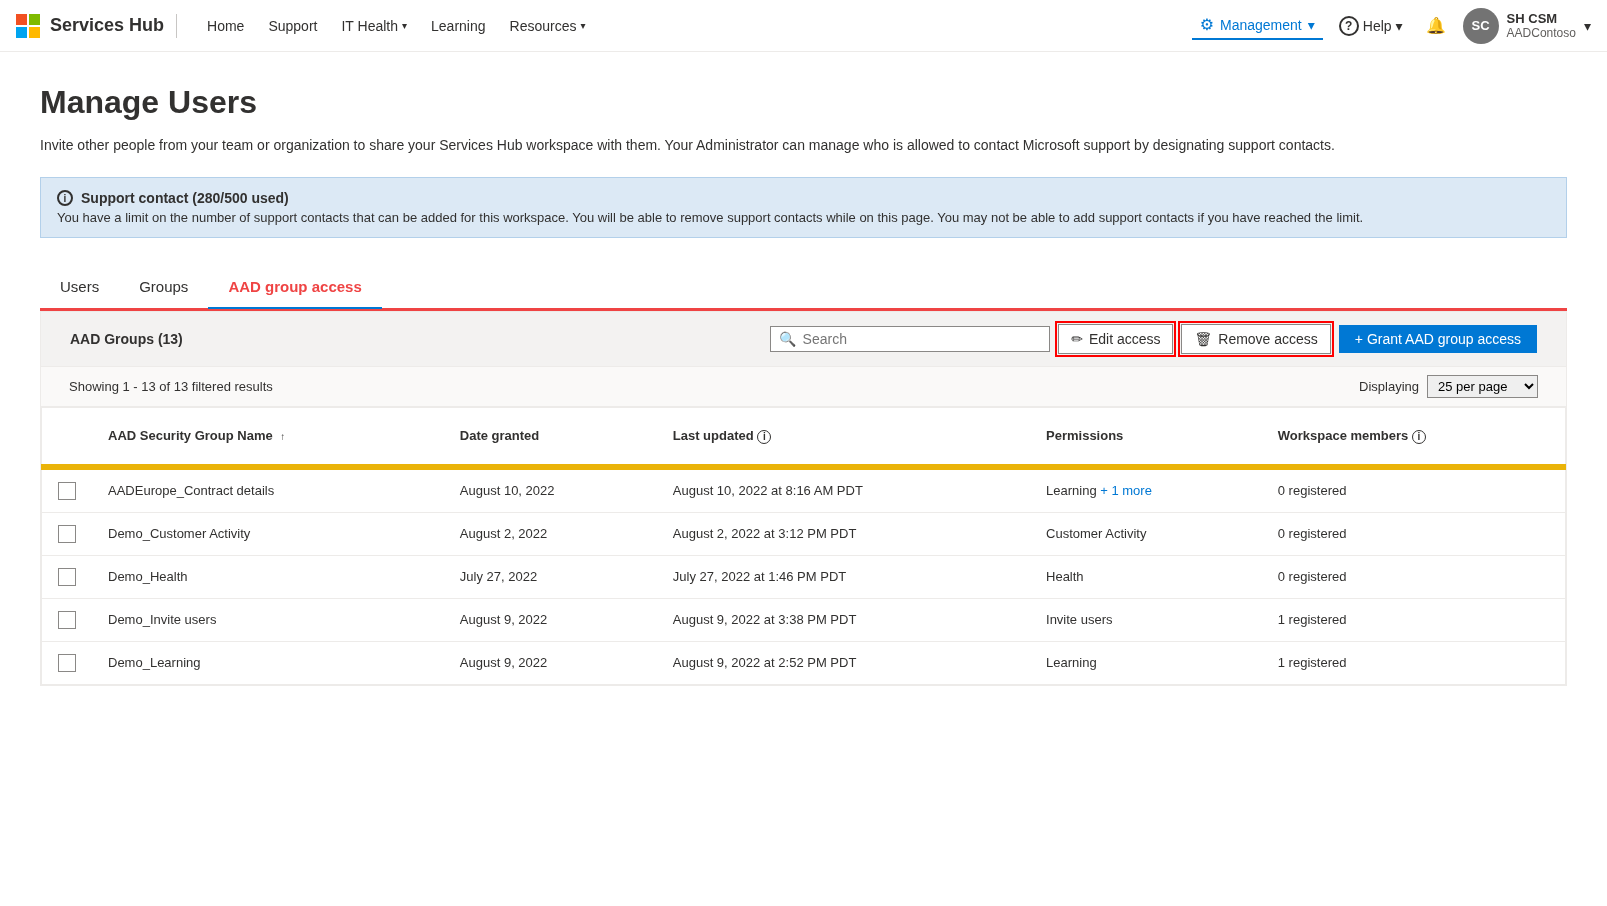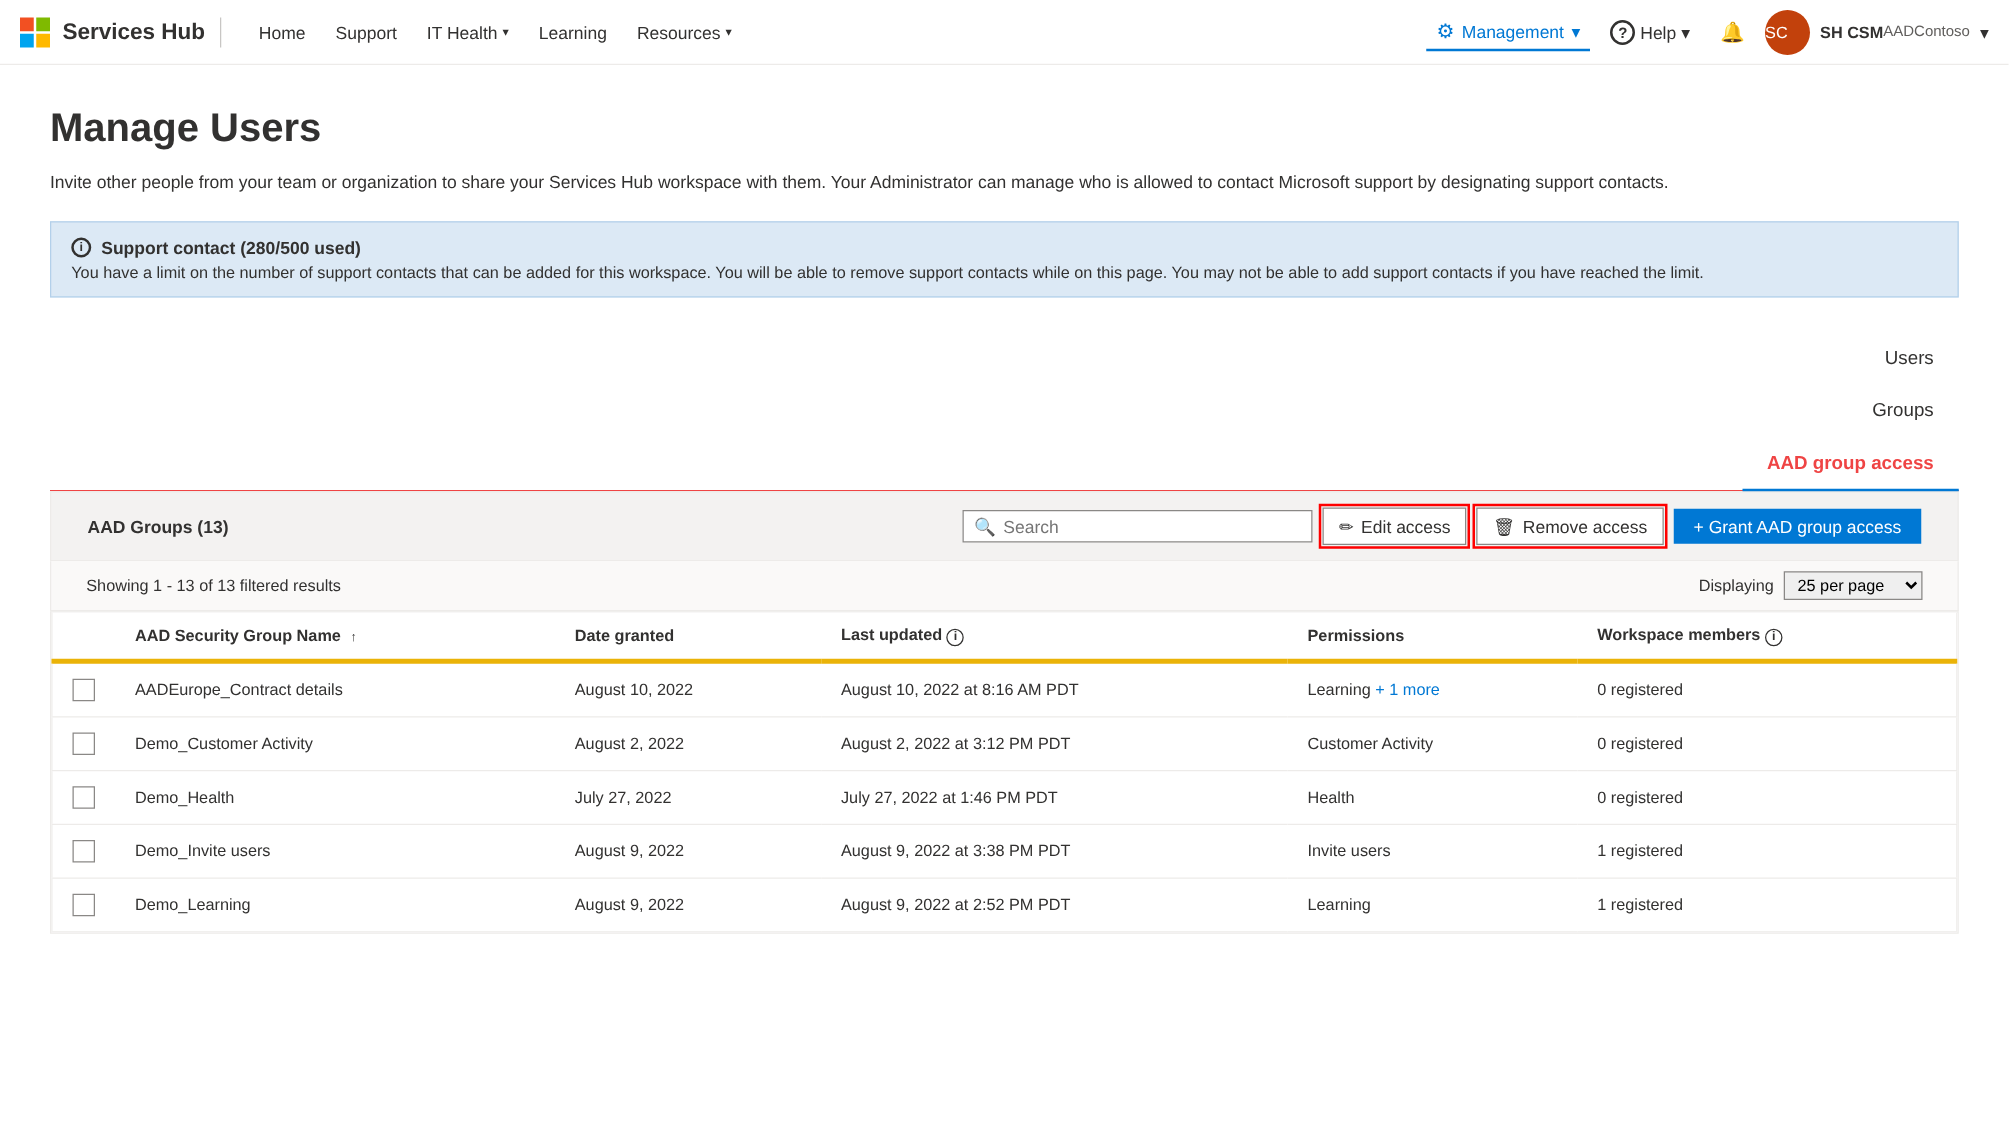--- a/index.html
+++ b/index.html
@@ -91,32 +91,32 @@
       align-items: center;
       justify-content: center;
       cursor: pointer;
       color: #323130;
       font-size: 16px;
     }
     .user-avatar {
       width: 36px;
       height: 36px;
       border-radius: 50%;
-      background: #c2410c;
+      background: #737373;
       color: white;
       display: flex;
       align-items: center;
-      justify-content: flex-start;
+      justify-content: center;
       font-size: 13px;
-      font-weight: 400;
+      font-weight: 700;
       cursor: pointer;
     }
     .user-info {
       display: flex;
-      flex-direction: row;
+      flex-direction: column;
       font-size: 12px;
       cursor: pointer;
     }
     .user-info .name { font-weight: 600; font-size: 13px; }
     .user-info .org { color: #605e5c; }
 
     
     .main-content {
       padding: 32px 40px;
       max-width: 1607px;
@@ -163,25 +163,24 @@
       align-items: center;
       justify-content: center;
       font-size: 10px;
       font-weight: 700;
       flex-shrink: 0;
     }
 
     
     .tabs {
       display: flex;
-      align-items: flex-end;
-      border-bottom: 1px solid #ef4444;
+      align-items: flex-start;
+      border-bottom: 3px solid #ef4444;
       margin-bottom: 0;
       gap: 0;
-      flex-direction: column;
     }
     .tab {
       padding: 12px 20px;
       cursor: pointer;
       font-size: 15px;
       color: #323130;
       border-bottom: 2px solid transparent;
       margin-bottom: -1px;
     }
     .tab.active {
@@ -283,25 +282,25 @@
 
     
     .data-table {
       width: 100%;
       border-collapse: collapse;
       border-left: 1px solid #edebe9;
       border-right: 1px solid #edebe9;
     }
     .data-table th {
       text-align: left;
-      padding: 10px 16px;
+      padding: 20px 16px;
       font-size: 13px;
       font-weight: 600;
       color: #323130;
-      border-bottom: 4px solid #eab308;
+      border-bottom: 6px solid #eab308;
       background: white;
       white-space: nowrap;
     }
     .data-table td {
       padding: 12px 16px;
       font-size: 13px;
       color: #323130;
       border-bottom: 1px solid #edebe9;
     }
     .data-table tr.selected td { background: #eff6fc; }

